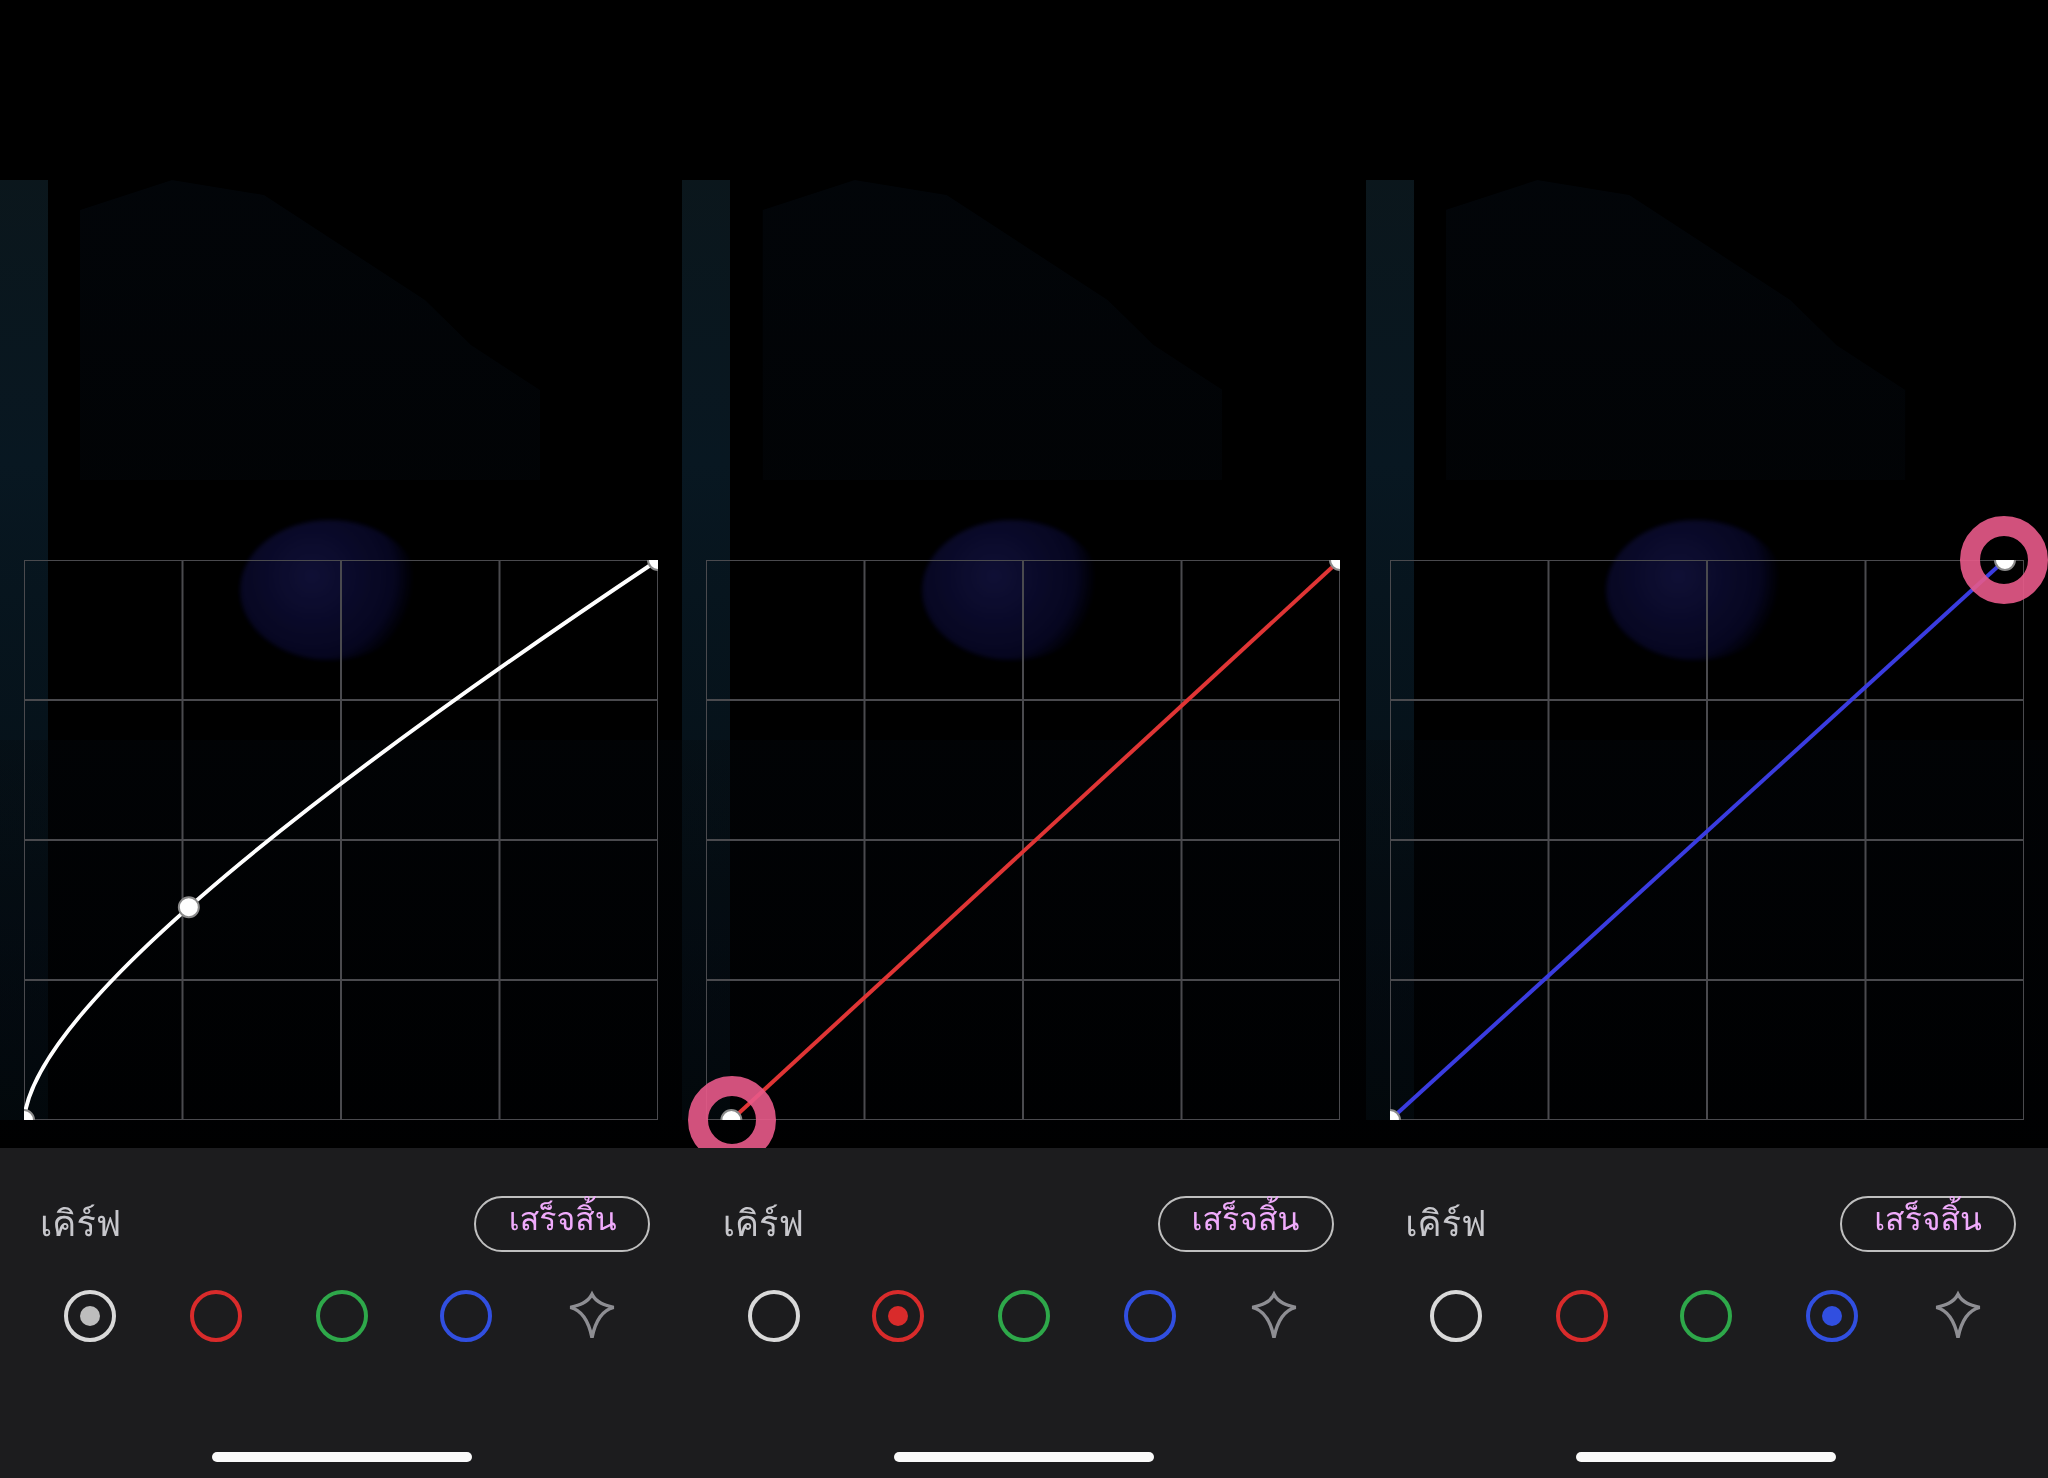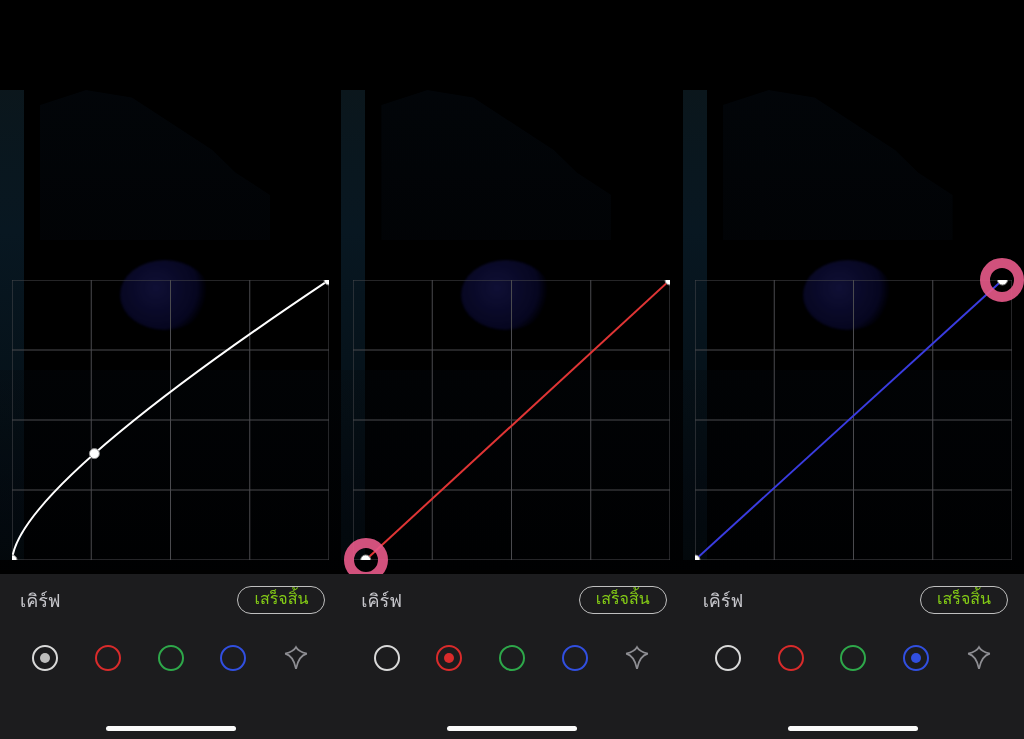--- a/index.html
+++ b/index.html
@@ -75,29 +75,29 @@
 
   
   .toolbar{
     position:absolute;
     left:0;bottom:0;width:100%;height:165px;
     background:#1c1c1e;
   }
   .toolbar-top{
     position:absolute;
     top:12px;left:0;right:0;height:40px;
-    display:flex;align-items:flex-start;justify-content:space-between;
+    display:flex;align-items:flex-end;justify-content:space-between;
     padding:0 16px 0 20px;
   }
   .toolbar-label{
     color:#c7c7cc;font-size:18px;
   }
   .pill-btn{
     border:1.5px solid #bfbfbf;
-    color:#84cc16;
+    color:#f0abfc;
     background:transparent;
     font-size:16px;
     padding:4px 16px 6px 16px;
     border-radius:18px;
     cursor:pointer;
     line-height:1;
   }
   .channel-row{
     position:absolute;
     top:62px;left:0;right:0;height:44px;

